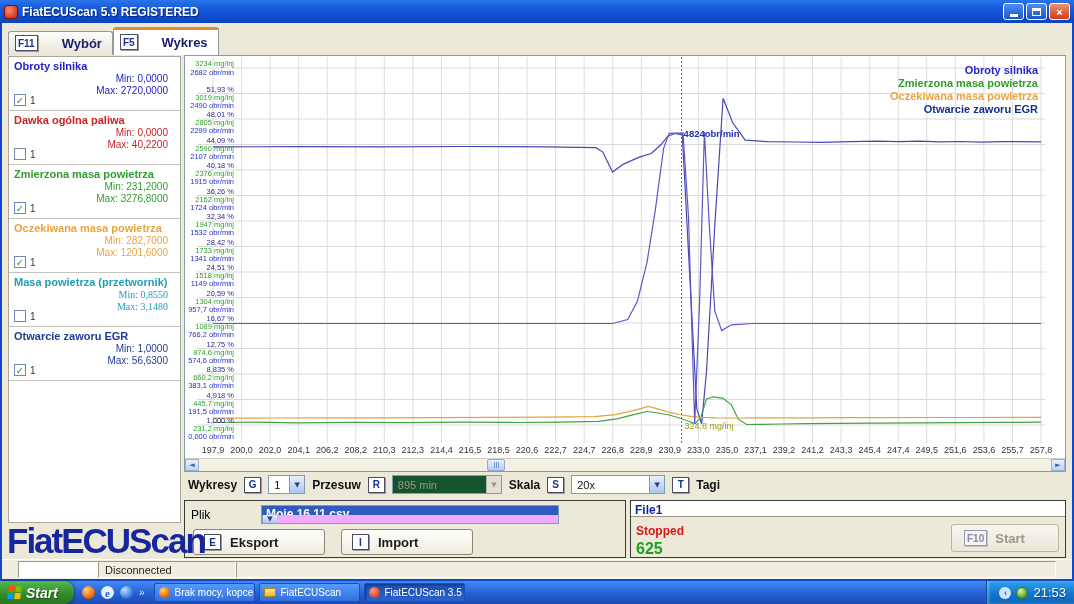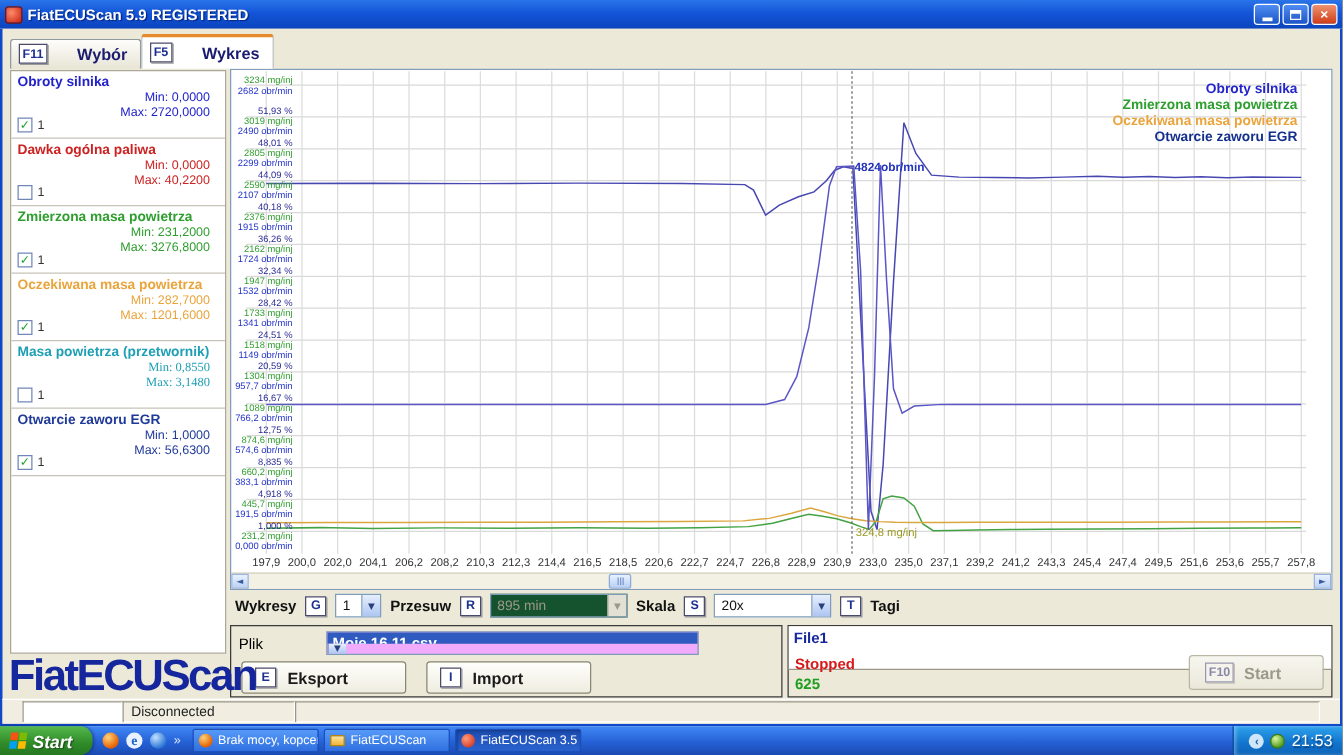--- a/index.html
+++ b/index.html
@@ -73,24 +73,24 @@
   .plikrow .lbl{width:60px;font-weight:normal;}
   .filecombo{display:inline-flex;width:298px;height:19px;border:1px solid #7f9db9;background:#f0abfc;flex-direction:column;}
   .filecombo .sel{flex:1;background:#2f5bc0;color:#fff;font-size:12px;font-weight:bold;
     padding:1px 4px;white-space:nowrap;overflow:hidden;}
   .btnrow{display:flex;gap:16px;margin-top:5px;margin-left:2px;}
   .xpbtn{display:flex;align-items:center;gap:9px;width:132px;height:26px;padding:0 10px;
     background:linear-gradient(#fefefc,#efede0);border:1px solid #8a8775;border-radius:3px;
     font-size:13px;font-weight:bold;color:#1a1a1a;}
   .sessionpanel{position:absolute;left:628px;top:477px;width:436px;height:58px;
     border:1px solid #3a3a3a;background:#ece9d8;}
-  .filetitle{height:35px;background:#fff;border-bottom:1px solid #9a9789;color:#16279d;
+  .filetitle{height:16px;background:#fff;border-bottom:1px solid #9a9789;color:#16279d;
     font-size:12px;font-weight:bold;padding:2px 4px;}
   .statusword{position:absolute;left:5px;top:23px;color:#d61a1a;font-size:12px;font-weight:bold;}
-  .counter{position:absolute;left:5px;top:39px;color:#1f9e1f;font-size:12px;font-weight:bold;}
+  .counter{position:absolute;left:5px;top:39px;color:#1f9e1f;font-size:16px;font-weight:bold;}
   .startbtn{position:absolute;right:6px;bottom:5px;width:108px;height:28px;
     display:flex;align-items:center;gap:8px;padding:0 12px;
     background:linear-gradient(#f7f6ef,#ebe8da);border:1px solid #b9b6a5;border-radius:3px;
     font-size:13px;font-weight:bold;color:#9b998a;}
   .startbtn .kbd{color:#8a88a8;border-color:#9a98b0;box-shadow:1px 1px 0 #c5c3b5;background:#f4f3ec;}
   
   .logo{position:absolute;left:5px;top:498px;font-size:35px;font-weight:bold;color:#16279d;
     letter-spacing:-2px;}
   .statusbar{position:absolute;left:0;bottom:0;width:100%;height:20px;background:#f1eee1;
     border-top:1px solid #fff;display:flex;align-items:stretch;padding:1px 16px;gap:0;}

